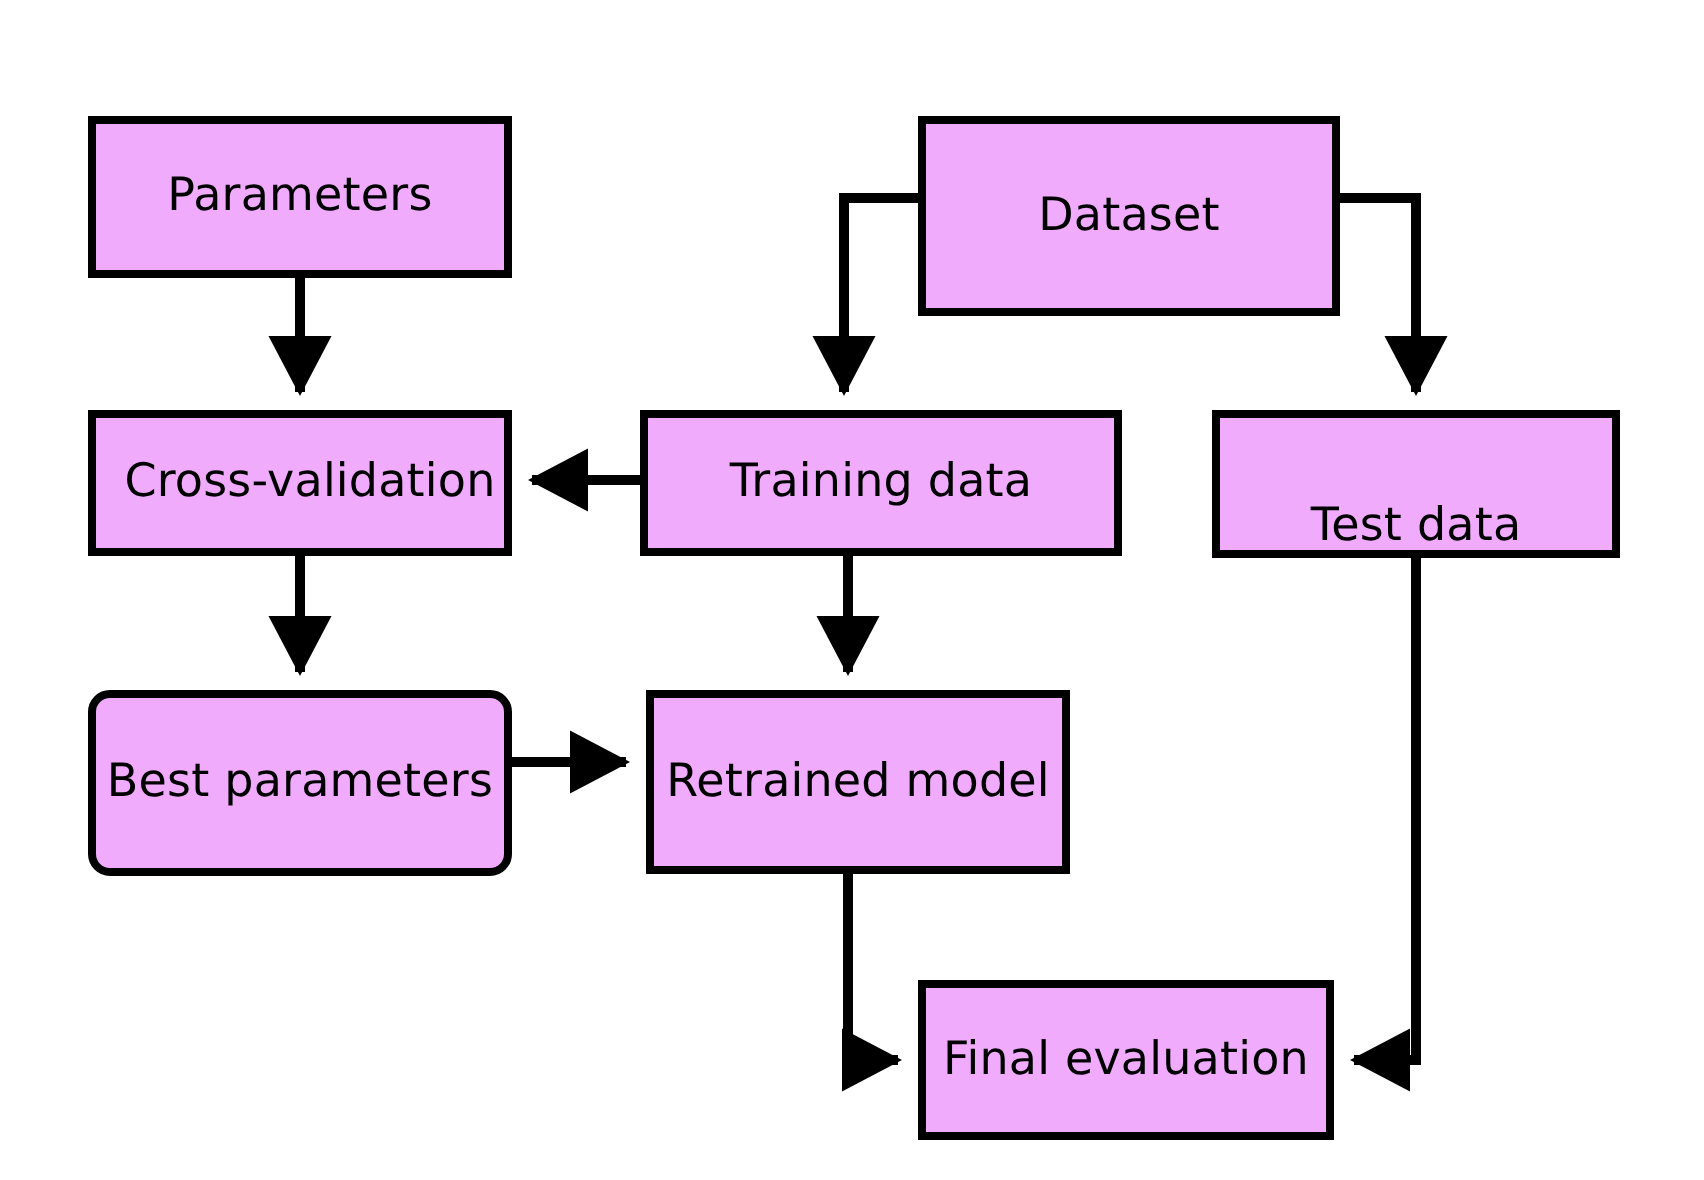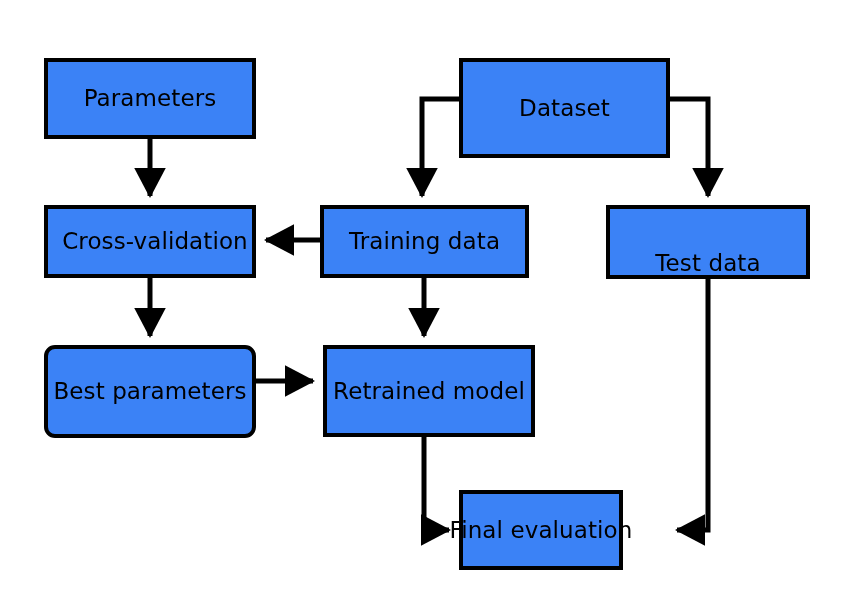--- a/index.html
+++ b/index.html
@@ -22,45 +22,45 @@
     position: absolute;
     left: 0;
     top: 0;
     width: 852px;
     height: 590px;
     pointer-events: none;
   }
   .node {
     position: absolute;
     box-sizing: border-box;
-    background: #3b82f6;
+    background: #f0abfc;
     border: 4px solid #000000;
     display: flex;
     align-items: center;
     justify-content: center;
     z-index: 2;
   }
   .node-label {
     font-family: "DejaVu Sans", sans-serif;
     font-size: 23px;
     line-height: 1;
     color: #000000;
     letter-spacing: 0.1px;
     white-space: nowrap;
     text-align: center;
   }
   
   #node-parameters        { left: 44px;  top: 58px;  width: 212px; height: 81px; }
   #node-dataset           { left: 459px; top: 58px;  width: 211px; height: 100px; }
   #node-cross-validation  { left: 44px;  top: 205px; width: 212px; height: 73px; padding-left: 10px; }
-  #node-training-data     { left: 320px; top: 205px; width: 209px; height: 73px; }
+  #node-training-data     { left: 320px; top: 205px; width: 241px; height: 73px; }
   #node-test-data         { left: 606px; top: 205px; width: 204px; height: 74px; align-items: flex-end; }
   #node-best-parameters   { left: 44px;  top: 345px; width: 212px; height: 93px; border-radius: 11px; }
   #node-retrained-model   { left: 323px; top: 345px; width: 212px; height: 92px; }
-  #node-final-evaluation  { left: 459px; top: 490px; width: 164px; height: 80px; }
+  #node-final-evaluation  { left: 459px; top: 490px; width: 208px; height: 80px; }
 </style>
 </head>
 <body>
 
 <div id="canvas">
 
   <svg id="edge-layer" viewBox="0 0 852 590" width="852" height="590" xmlns="http://www.w3.org/2000/svg">
     <defs>
       <marker id="arrowhead" markerWidth="7" markerHeight="7" refX="5.6" refY="3.5" orient="auto" markerUnits="strokeWidth">
         <path d="M 0 0.35 L 6 3.5 L 0 6.65 Z" fill="#000000"></path>

